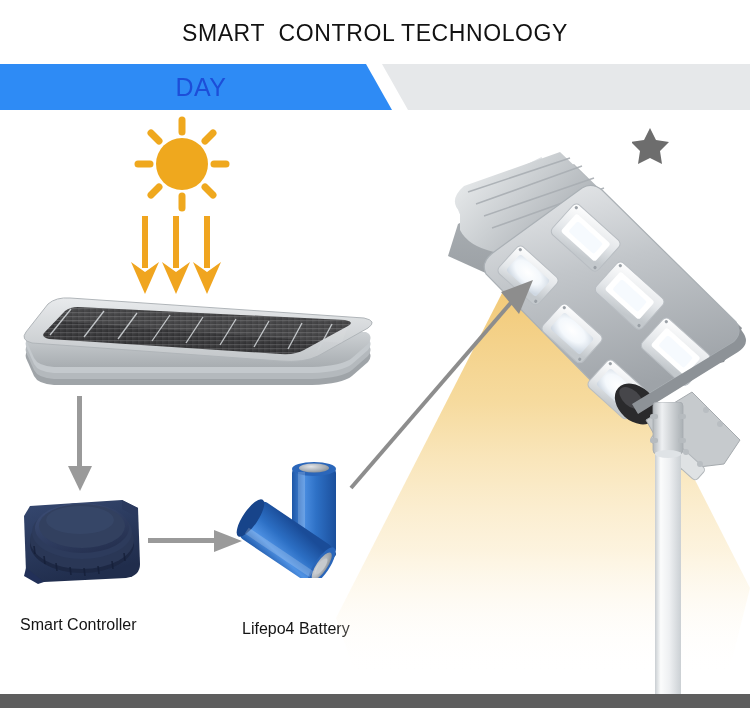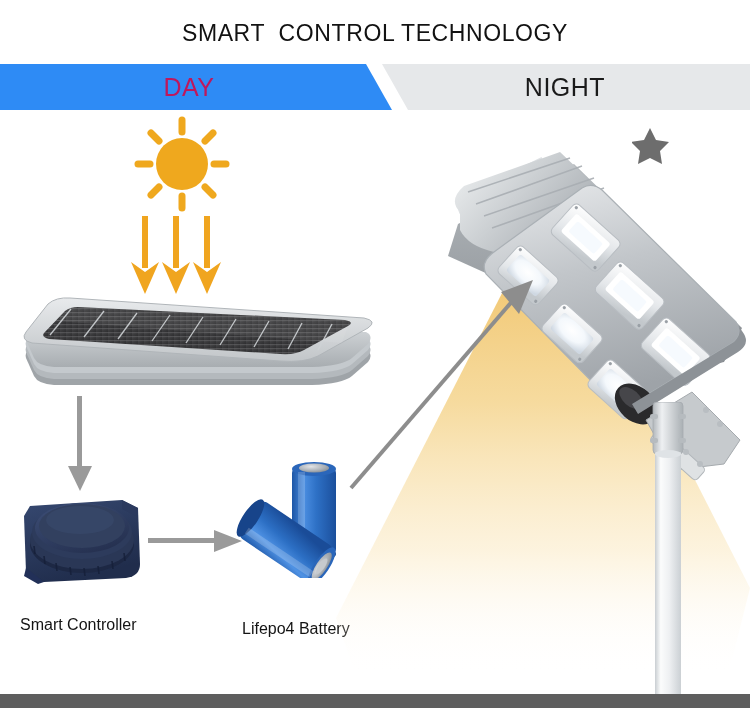--- a/index.html
+++ b/index.html
@@ -27,21 +27,21 @@
   }
 
   
   #banner { position:absolute; left:0; top:64px; width:750px; height:46px; }
   #banner svg { position:absolute; left:0; top:0; }
   .banner-label {
     position:absolute; top:0; height:46px;
     display:flex; align-items:center; justify-content:center;
     font-size:25px; letter-spacing:.5px;
   }
-  #day-label   { left:0;   width:378px; color:#be185d; }
+  #day-label   { left:12px;   width:378px; color:#1d4ed8; }
   #night-label { left:380px; width:370px; color:#1a1a1a; }
 
   
   .art { position:absolute; }
 
   
   #sun { left:134px; top:116px; width:96px; height:96px; }
 
   
   #sun-arrows { left:128px; top:216px; width:110px; height:80px; }
@@ -87,21 +87,20 @@
 <div id="stage">
 
   <div id="title">SMART  CONTROL TECHNOLOGY</div>
 
   <div id="banner">
     <svg width="750" height="46" viewBox="0 0 750 46">
       <polygon points="0,0 366,0 392,46 0,46" fill="#2e8bf5"></polygon>
       <polygon points="382,0 750,0 750,46 408,46" fill="#e6e8ea"></polygon>
     </svg>
     <div class="banner-label" id="day-label">DAY</div>
-    <div class="banner-label" id="night-label">NIGHT</div>
   </div>
 
   <div class="art" id="sun">
     <svg width="96" height="96" viewBox="0 0 96 96">
       <g fill="#efa81e">
         <circle cx="48" cy="48" r="26"></circle>
         <g stroke="#efa81e" stroke-width="7" stroke-linecap="round">
           <line x1="48" y1="4" x2="48" y2="16"></line>
           <line x1="48" y1="80" x2="48" y2="92"></line>
           <line x1="4" y1="48" x2="16" y2="48"></line>

